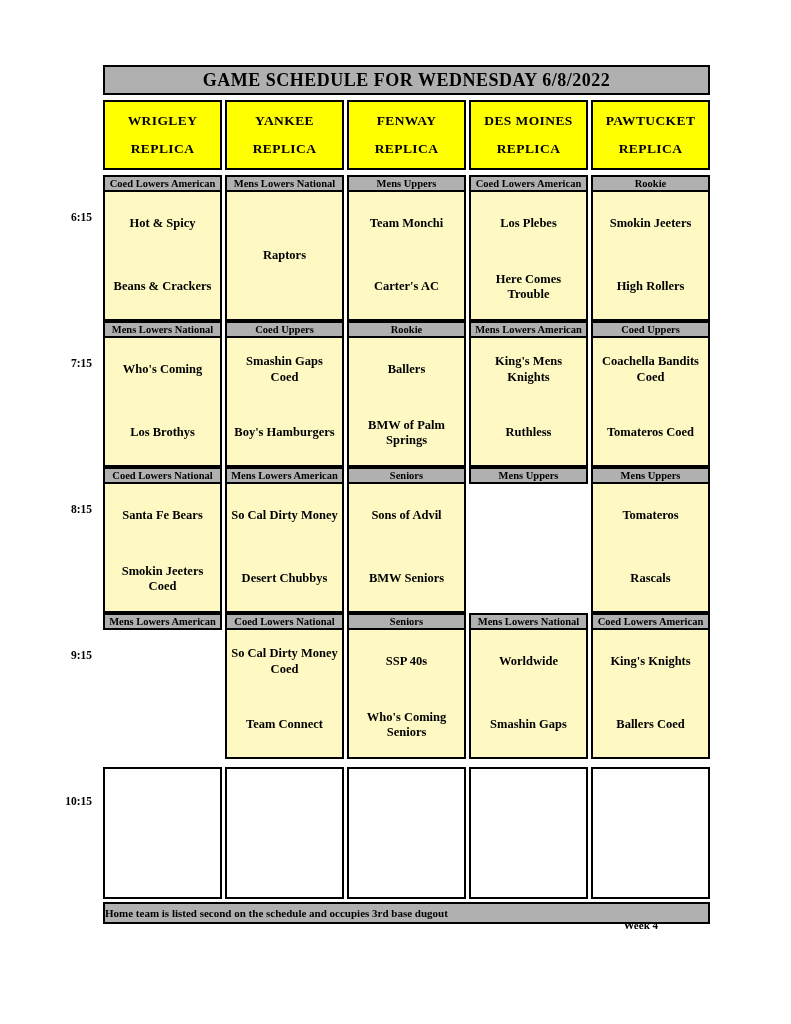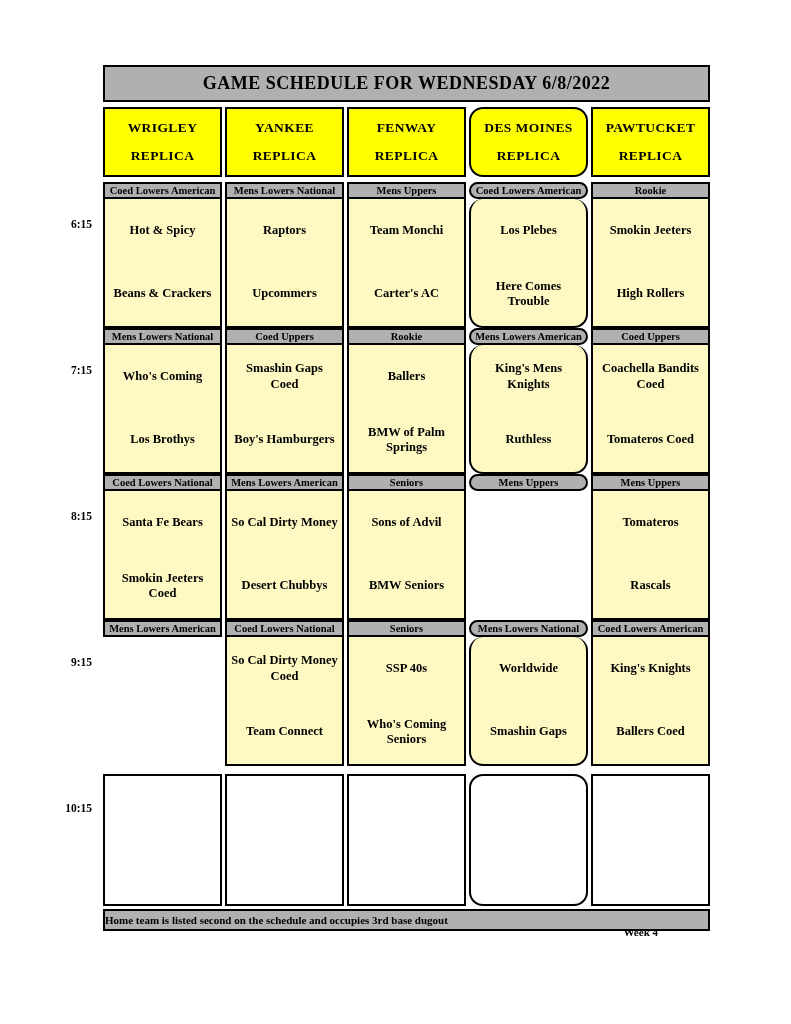--- a/index.html
+++ b/index.html
@@ -19,39 +19,39 @@
     column-gap: 3px;
     width: 710px;
   }
 
   .spacer5 { height: 5px; }
   .spacer8 { height: 8px; }
   .spacer3 { height: 3px; }
 
   .title-cell {
     grid-column: 2 / 7;
-    height: 37px;
+    height: 30px;
     background: #b0b0b0;
     border: 2px solid #000;
     display: flex; align-items: center; justify-content: center;
     font-size: 18px; letter-spacing: 0.5px;
   }
 
   .field-cell {
     height: 70px;
     background: #ffff00;
     border: 2px solid #000;
     display: flex; flex-direction: column;
     align-items: center; justify-content: space-evenly;
     font-size: 13.5px; letter-spacing: 0.4px;
     text-align: center;
   }
 
   .c1 { grid-column: 2; } .c2 { grid-column: 3; } .c3 { grid-column: 4; }
-  .c4 { grid-column: 5; border-radius: 14px; } .c5 { grid-column: 6; }
+  .c4 { grid-column: 5; } .c5 { grid-column: 6; }
 
   .slot { grid-template-rows: 17px 129px; }
   .time {
     grid-column: 1; grid-row: 1 / 3;
     text-align: right; padding: 36px 8px 0 0;
     font-size: 11.5px;
   }
   .division {
     grid-row: 1;
     background: #b0b0b0;
@@ -129,21 +129,20 @@
     <div class="division c2">Mens Lowers National</div>
     <div class="division c3">Mens Uppers</div>
     <div class="division c4">Coed Lowers American</div>
     <div class="division c5">Rookie</div>
     <div class="teams c1">
       <div class="team">Hot &amp; Spicy</div>
       <div class="team">Beans &amp; Crackers</div>
     </div>
     <div class="teams c2">
       <div class="team">Raptors</div>
-      <div class="team">Upcommers</div>
     </div>
     <div class="teams c3">
       <div class="team">Team Monchi</div>
       <div class="team">Carter's AC</div>
     </div>
     <div class="teams c4">
       <div class="team">Los Plebes</div>
       <div class="team">Here Comes Trouble</div>
     </div>
     <div class="teams c5">

